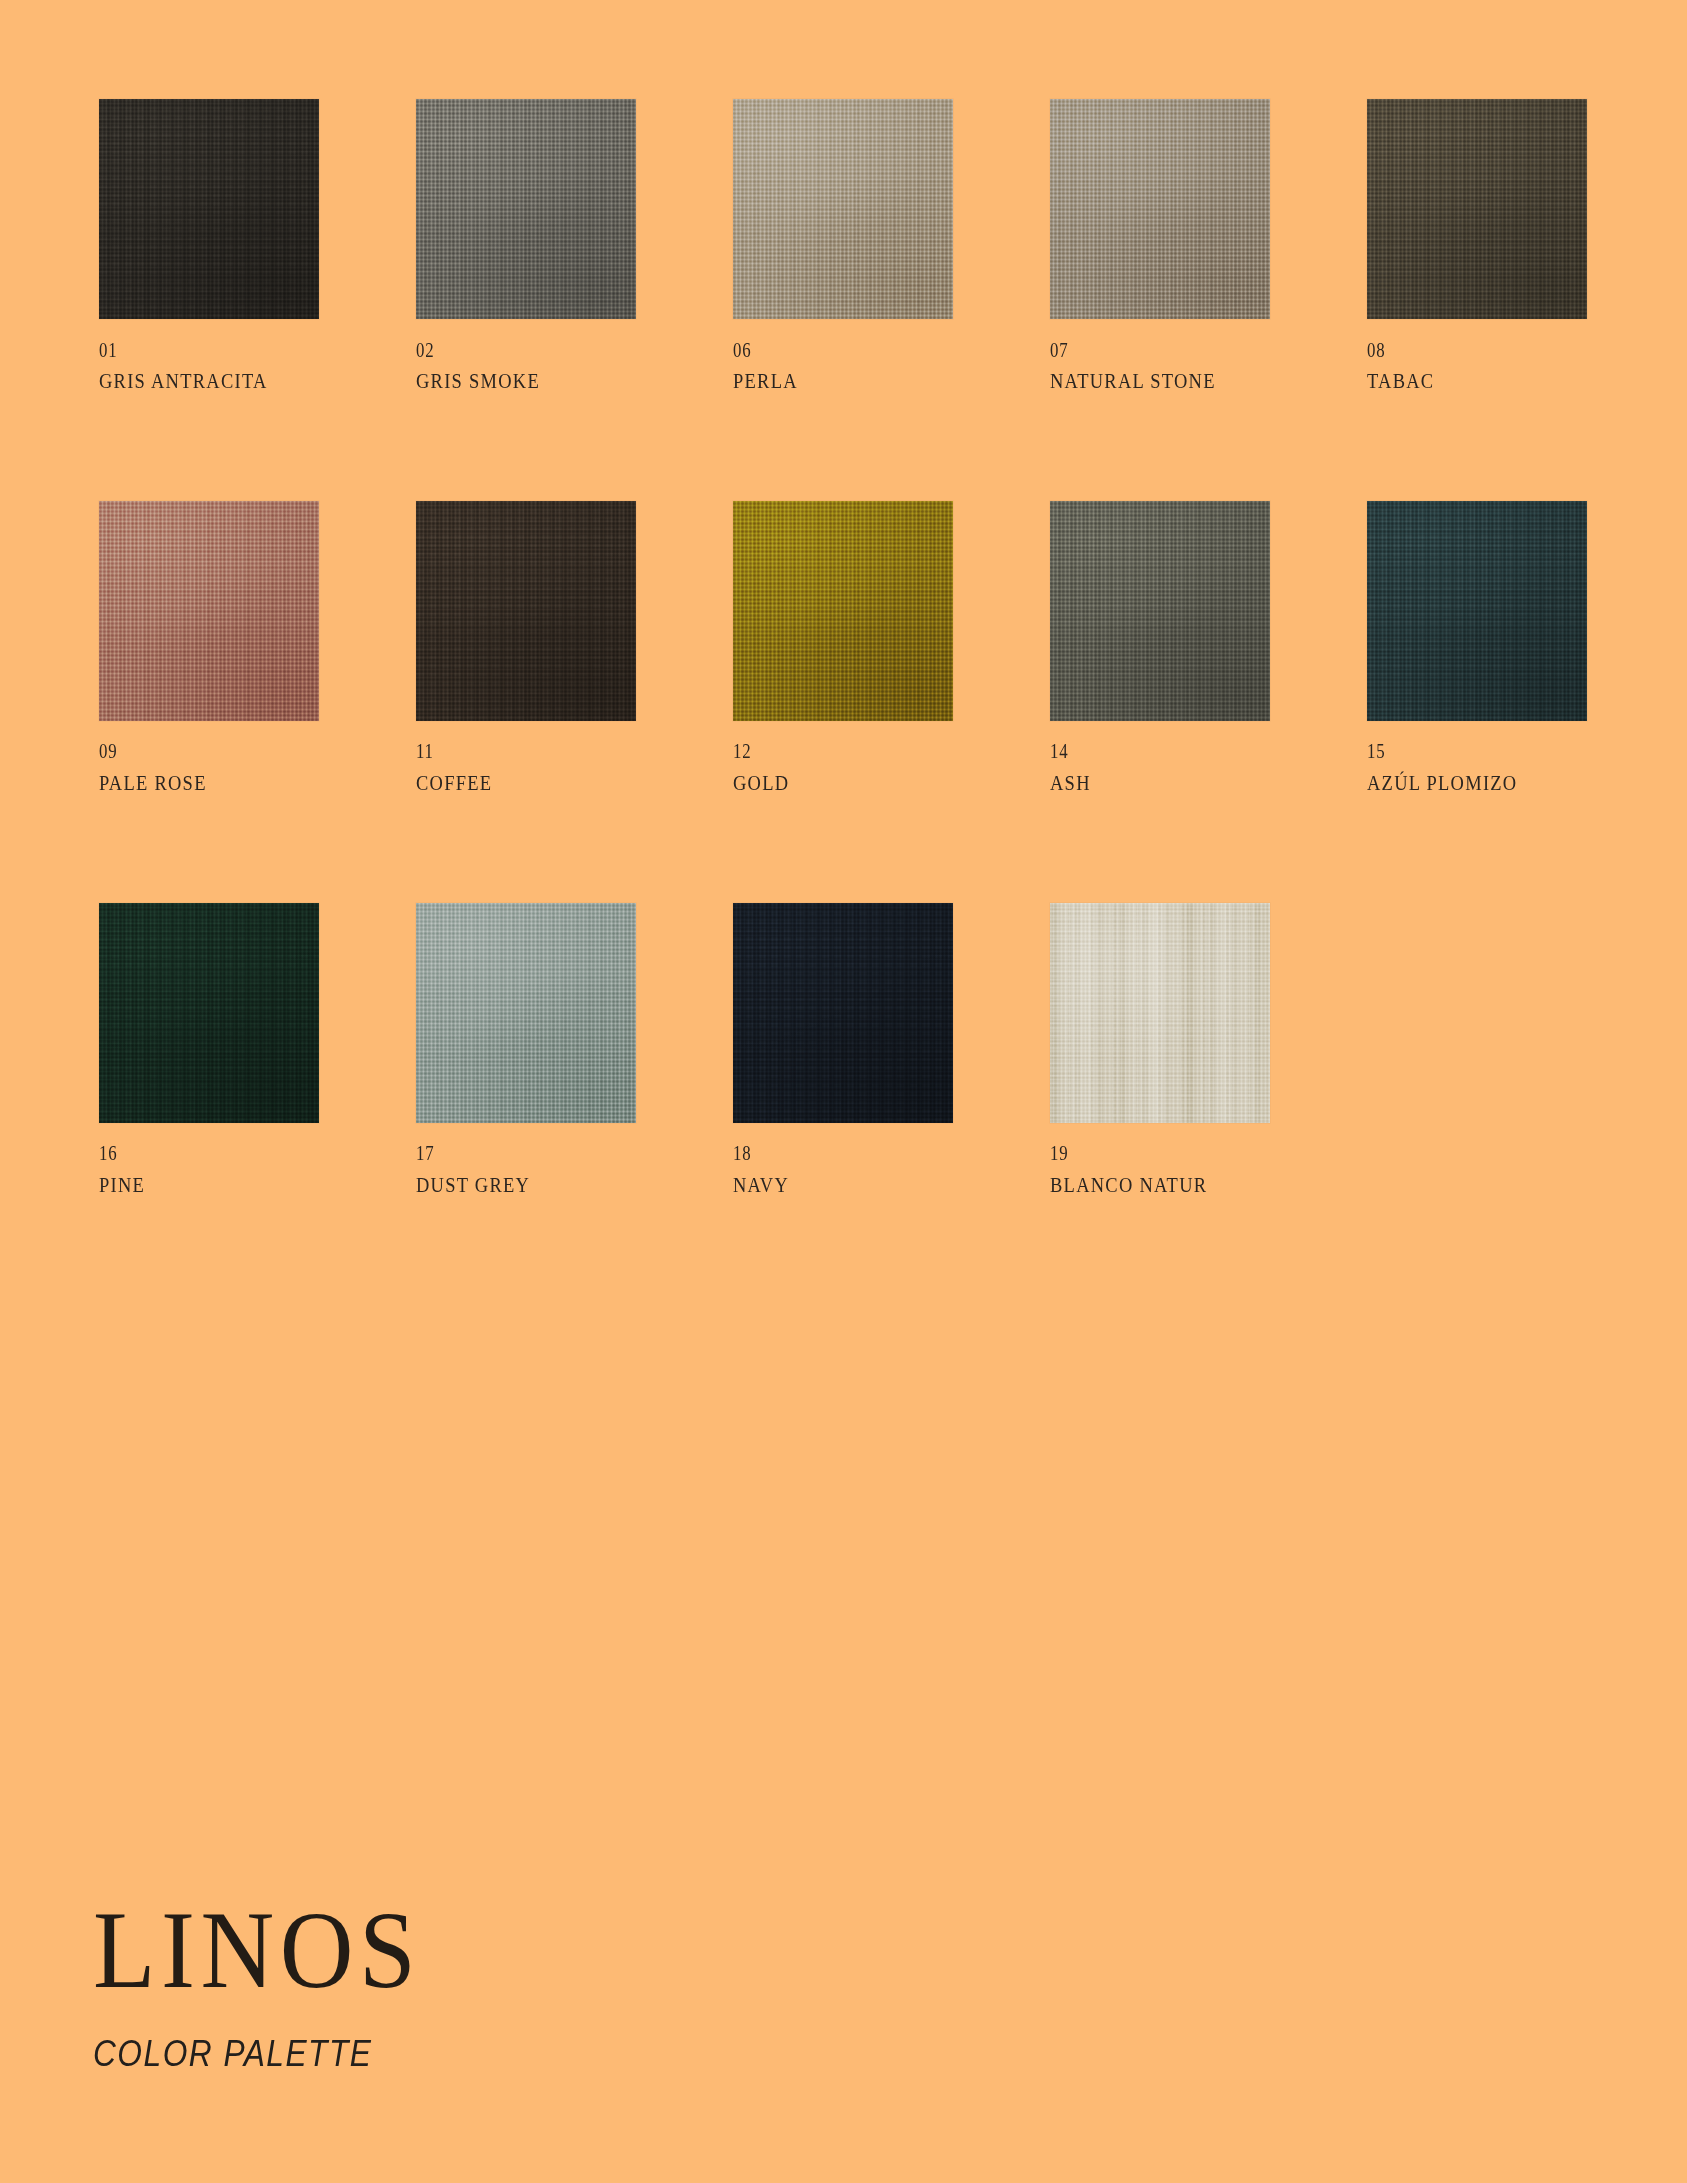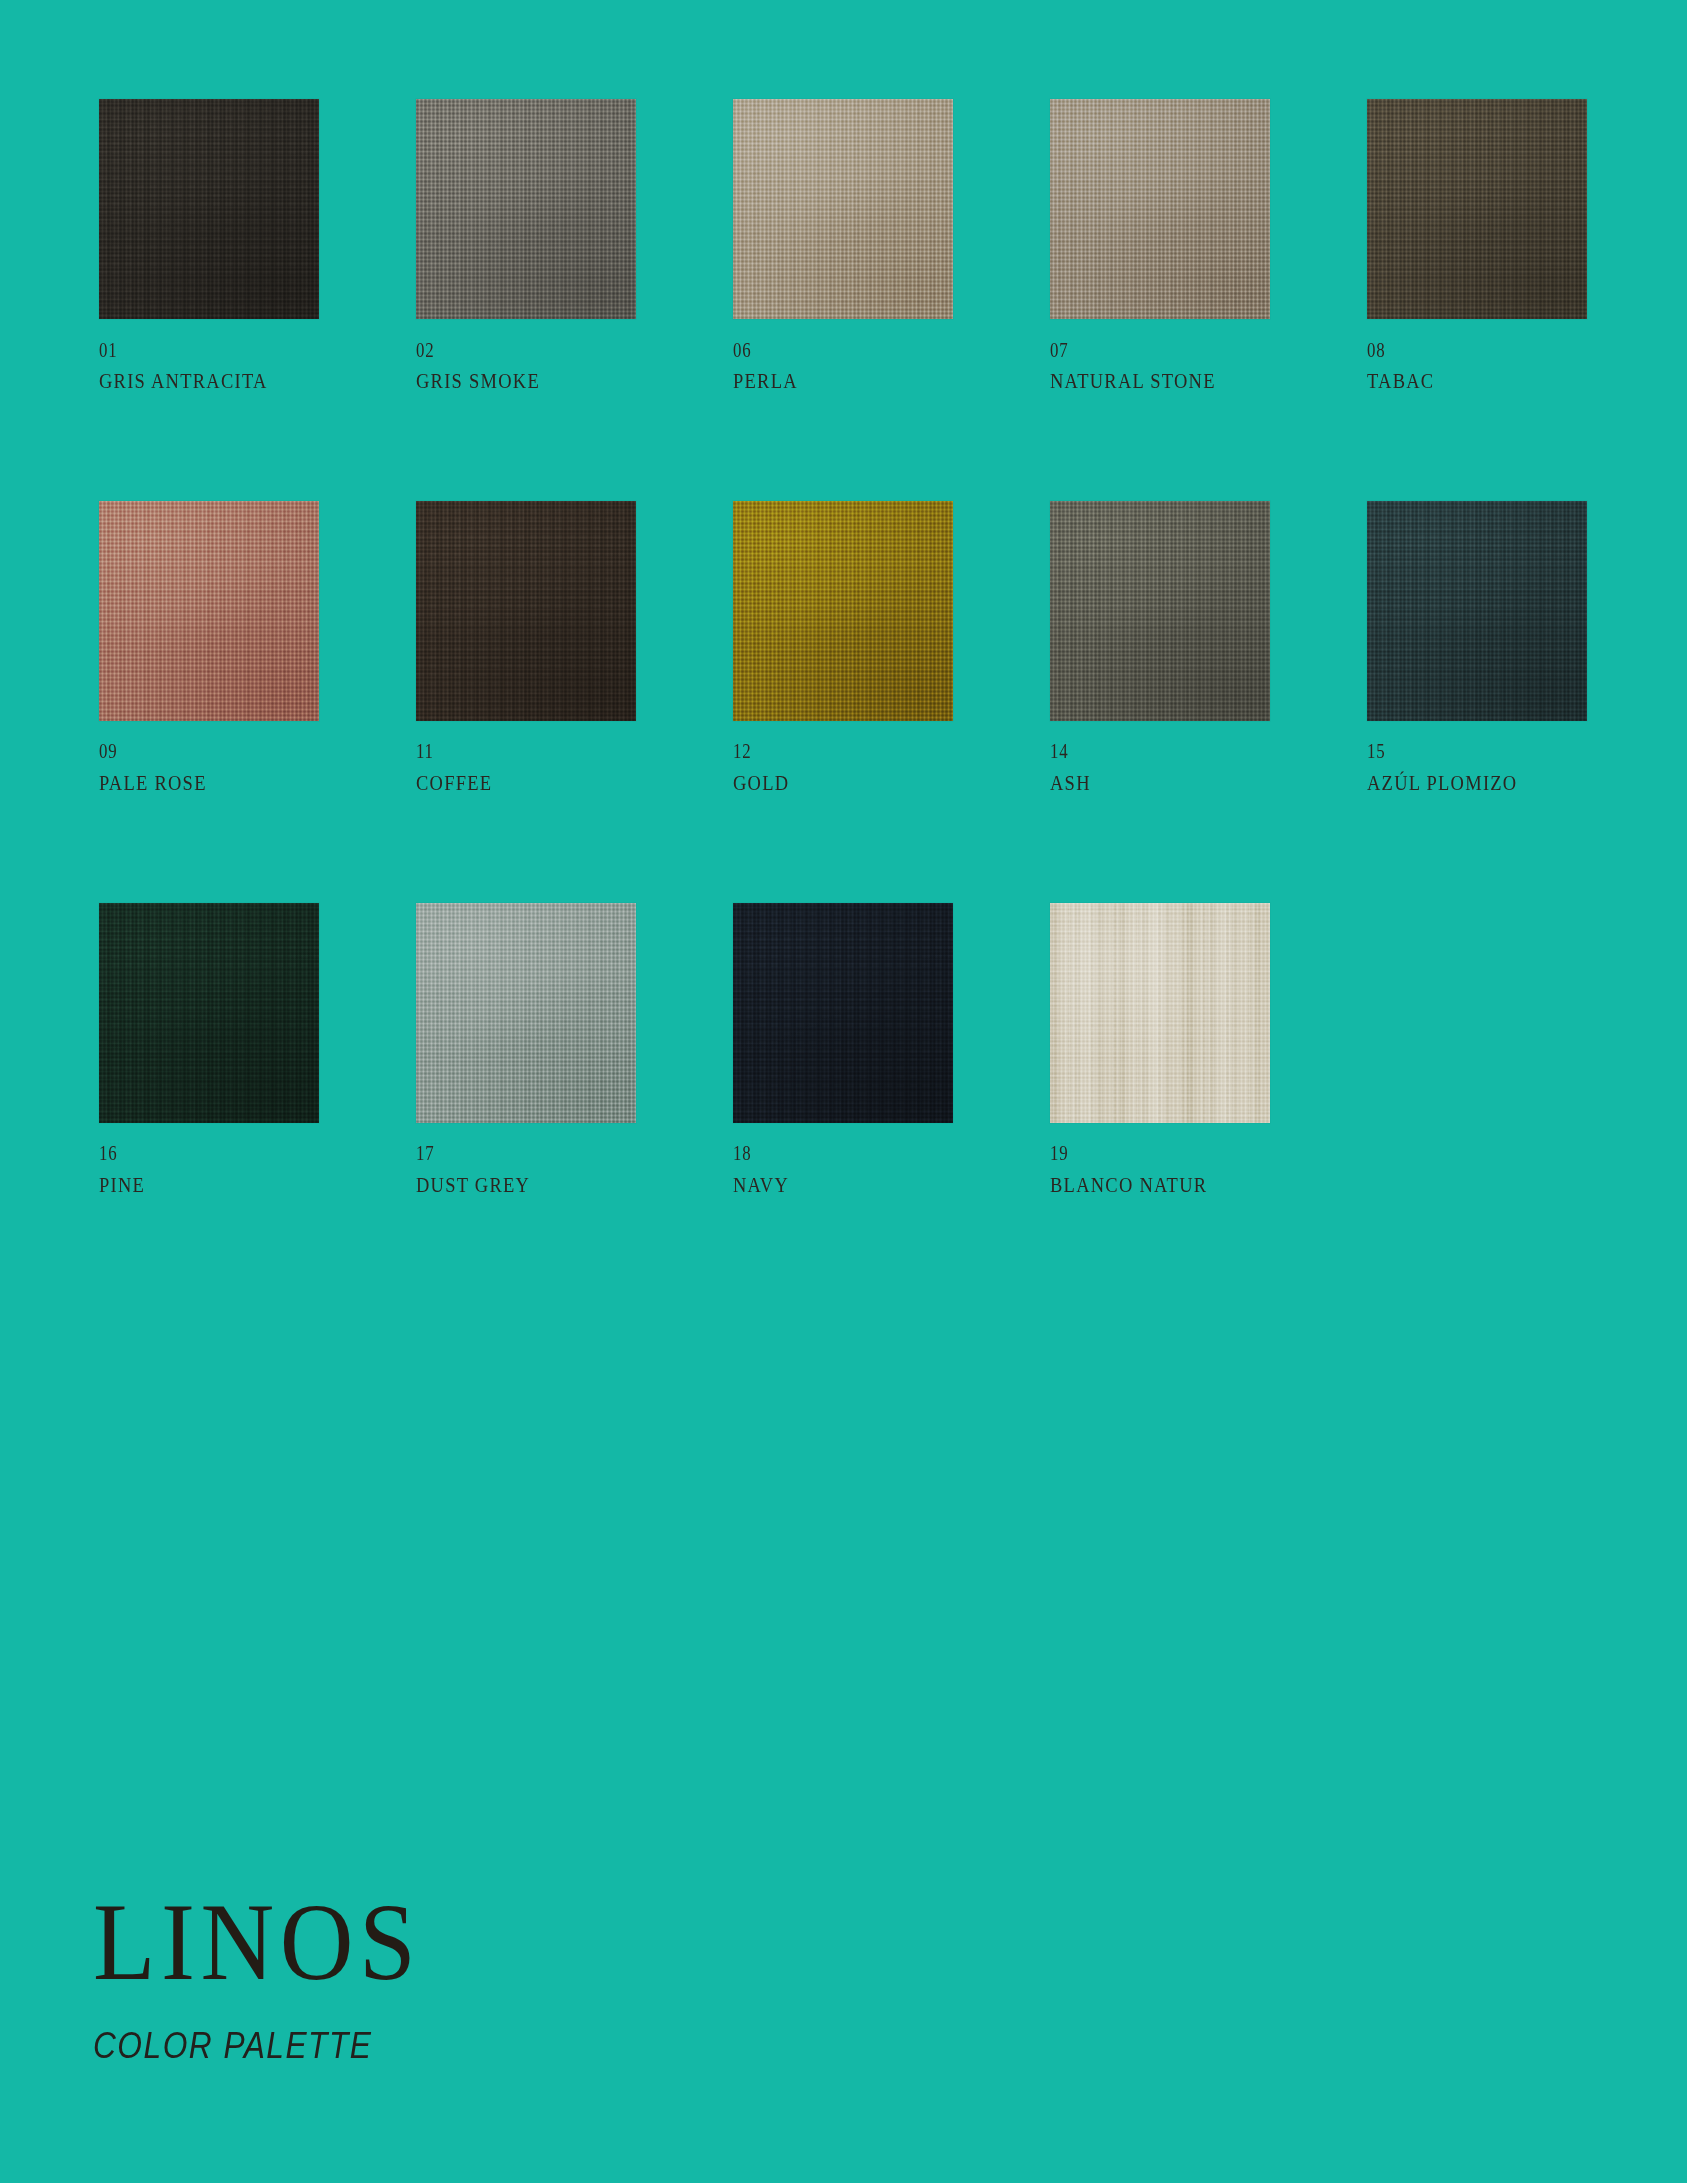--- a/index.html
+++ b/index.html
@@ -13,21 +13,21 @@
     font-family: "Liberation Serif", "DejaVu Serif", serif;
     color: #26211c;
     -webkit-font-smoothing: antialiased;
     position: relative;
     overflow: hidden;
   }
 
   .sheet {
     position: absolute;
     inset: 0;
-    background: #14b8a6;
+    background: #fdba74;
   }
 
   
   .grid {
     position: absolute;
     left: 99px;
     top: 99px;
     width: 1502px;
     display: grid;
     grid-template-columns: repeat(5, 220px);
@@ -160,21 +160,21 @@
     transform: scaleX(0.84);
     transform-origin: left center;
     white-space: nowrap;
     font-weight: 400;
   }
 
   
   .footer {
     position: absolute;
     left: 93px;
-    bottom: 116px;
+    bottom: 108px;
     width: 926px;
   }
   .brand {
     font-family: "Liberation Serif", "DejaVu Serif", serif;
     font-size: 111px;
     line-height: 0.96;
     letter-spacing: 6px;
     color: #231c15;
     transform: scaleX(0.92);
     transform-origin: left bottom;

